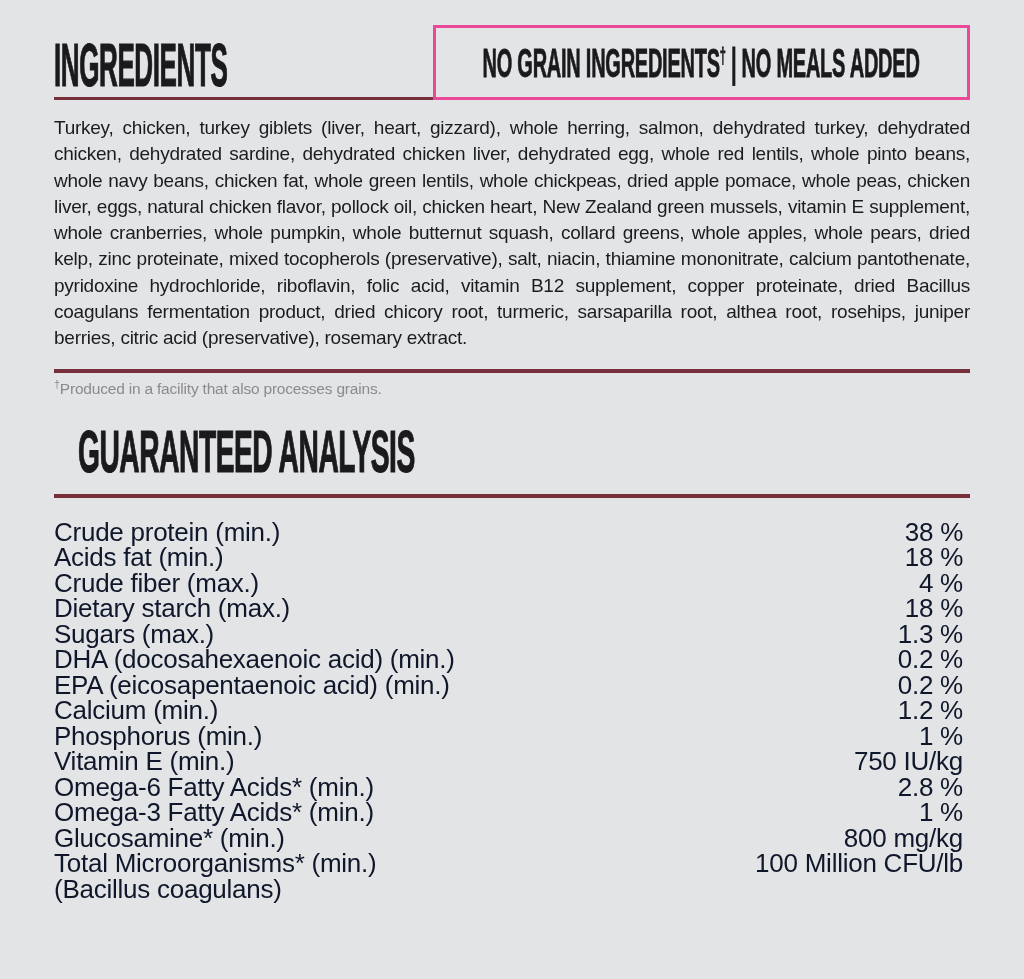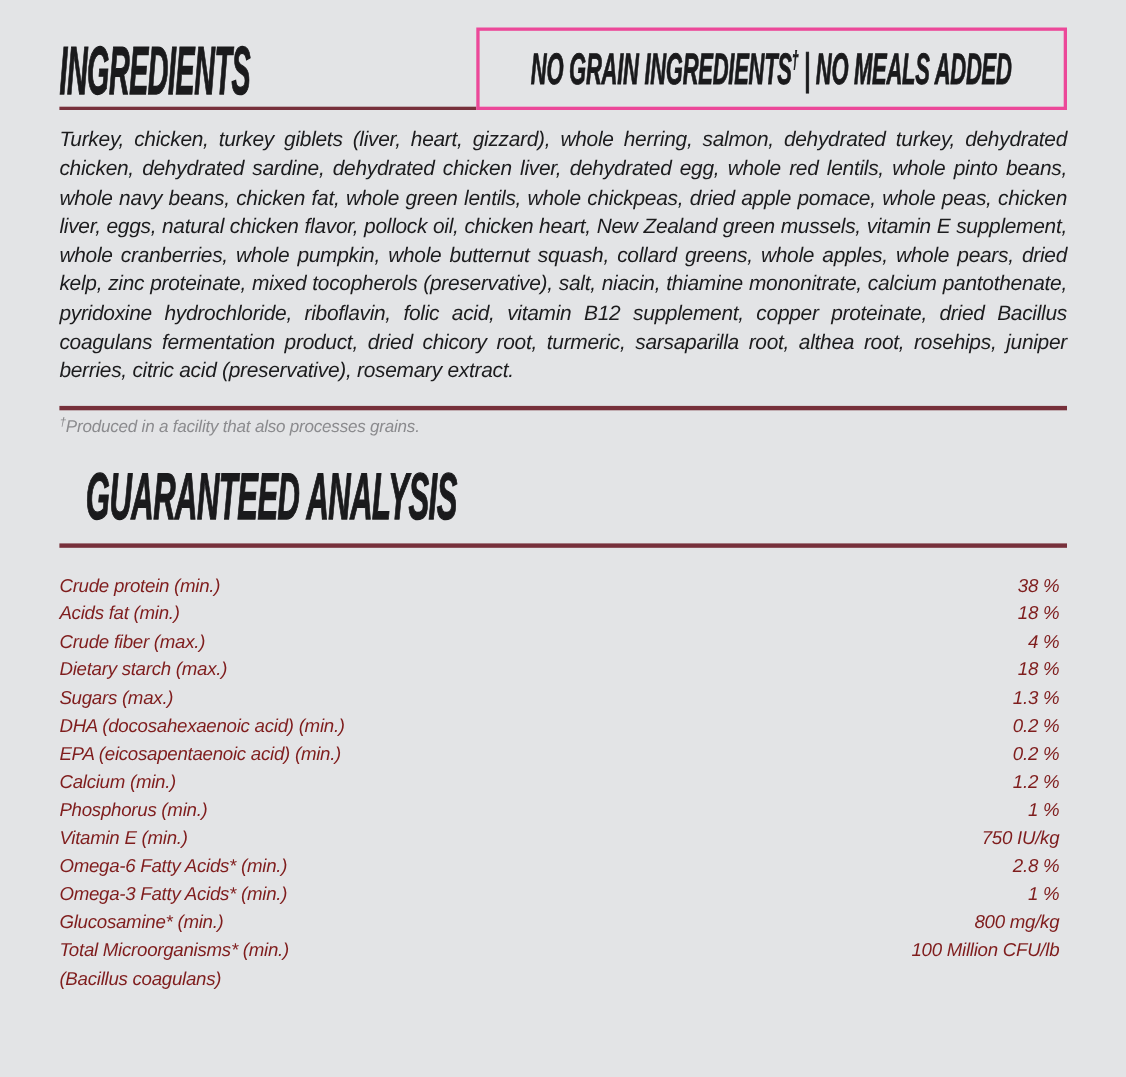--- a/index.html
+++ b/index.html
@@ -3,21 +3,21 @@
 <meta charset="utf-8">
 <style>
   * { margin:0; padding:0; box-sizing:border-box; }
   html,body { width:1024px; height:979px; }
   body {
     background:#e3e4e6;
     font-family:"Liberation Sans", sans-serif;
     color:#1a1a1c;
     overflow:hidden;
   }
-  .page { position:relative; width:1024px; height:979px; padding:0 54px;font-style:italic; }
+  .page { position:relative; width:1024px; height:979px; padding:0 54px; }
 
   
   .ing-header { position:relative; height:100px; }
   .title-wrap { position:absolute; left:0; top:34px; line-height:1; }
   .big-title {
     display:inline-block;
     font-size:62px; font-weight:bold; line-height:1;
     letter-spacing:-1px; white-space:nowrap;
     transform:scaleX(0.42); transform-origin:0 50%;
     -webkit-text-stroke:1.2px #1a1a1c;
@@ -60,21 +60,21 @@
   .ga-title-wrap { margin-top:24px; line-height:1; height:60px;margin-left:24px; }
   .ga-title {
     display:inline-block;
     font-size:60px; font-weight:bold; line-height:1;
     letter-spacing:-1px; white-space:nowrap;
     transform:scaleX(0.47); transform-origin:0 50%;
     -webkit-text-stroke:1.2px #1a1a1c;
   }
   .ga-rule { height:4px; background:#77303b; margin-top:12px; }
 
-  .ga-table { margin-top:22px; font-size:17px; letter-spacing:-0.25px; color:#7f1d1d; }
+  .ga-table { margin-top:22px; font-size:26px; letter-spacing:-0.25px; color:#0f172a; }
   .ga-row {
     display:flex; justify-content:space-between; align-items:baseline;
     line-height:25.5px; padding-right:7px;
   }
   .ga-label { text-align:left; }
   .ga-value { text-align:right; white-space:nowrap; }
 </style>
 </head>
 <body>
 

